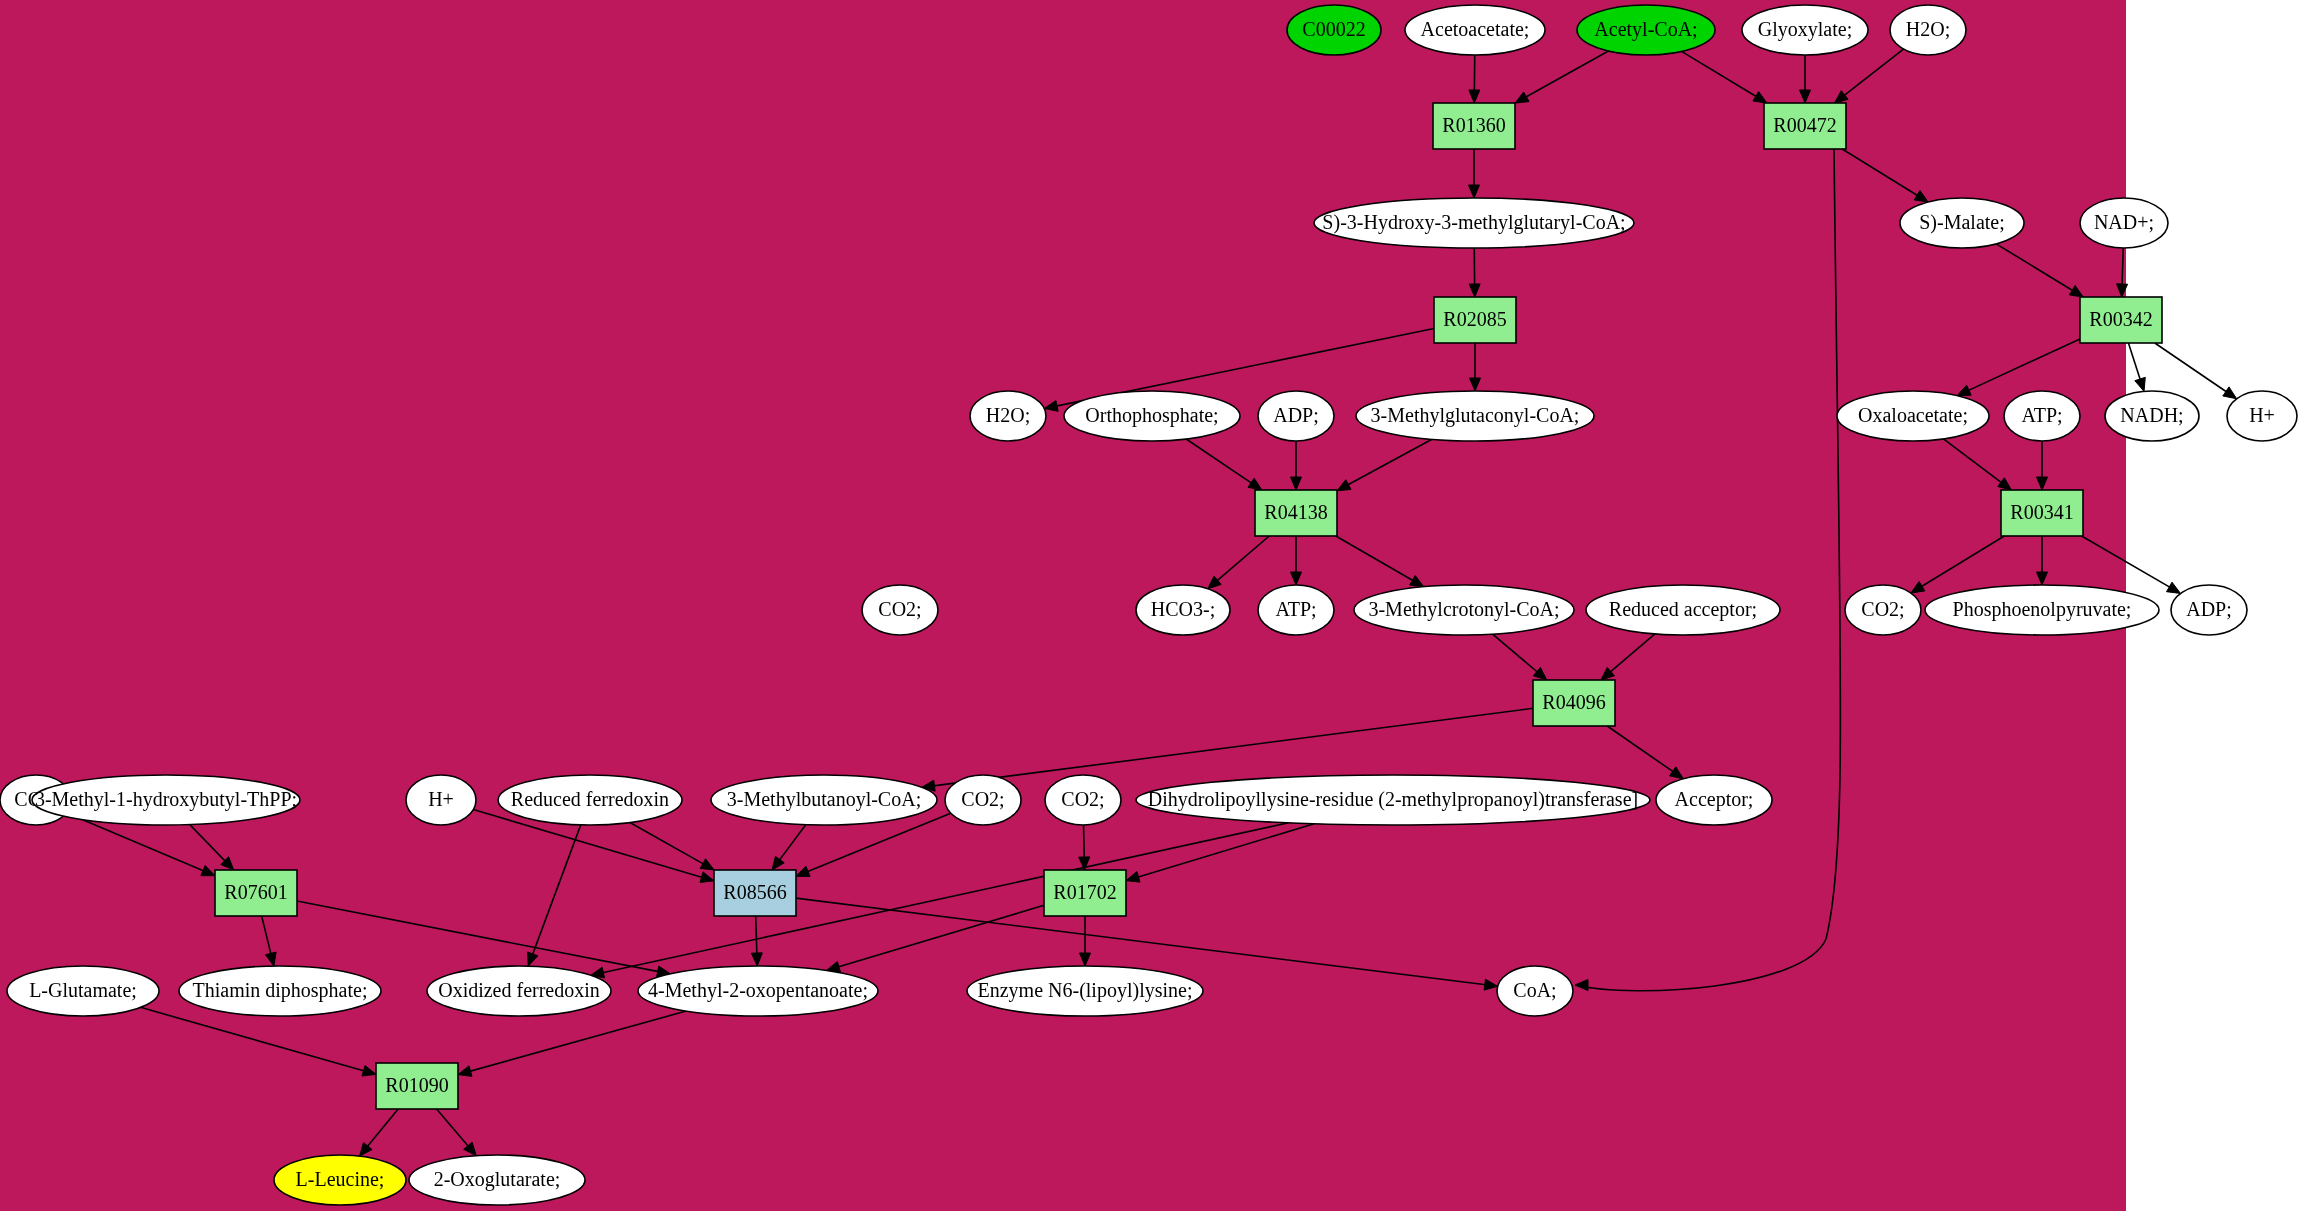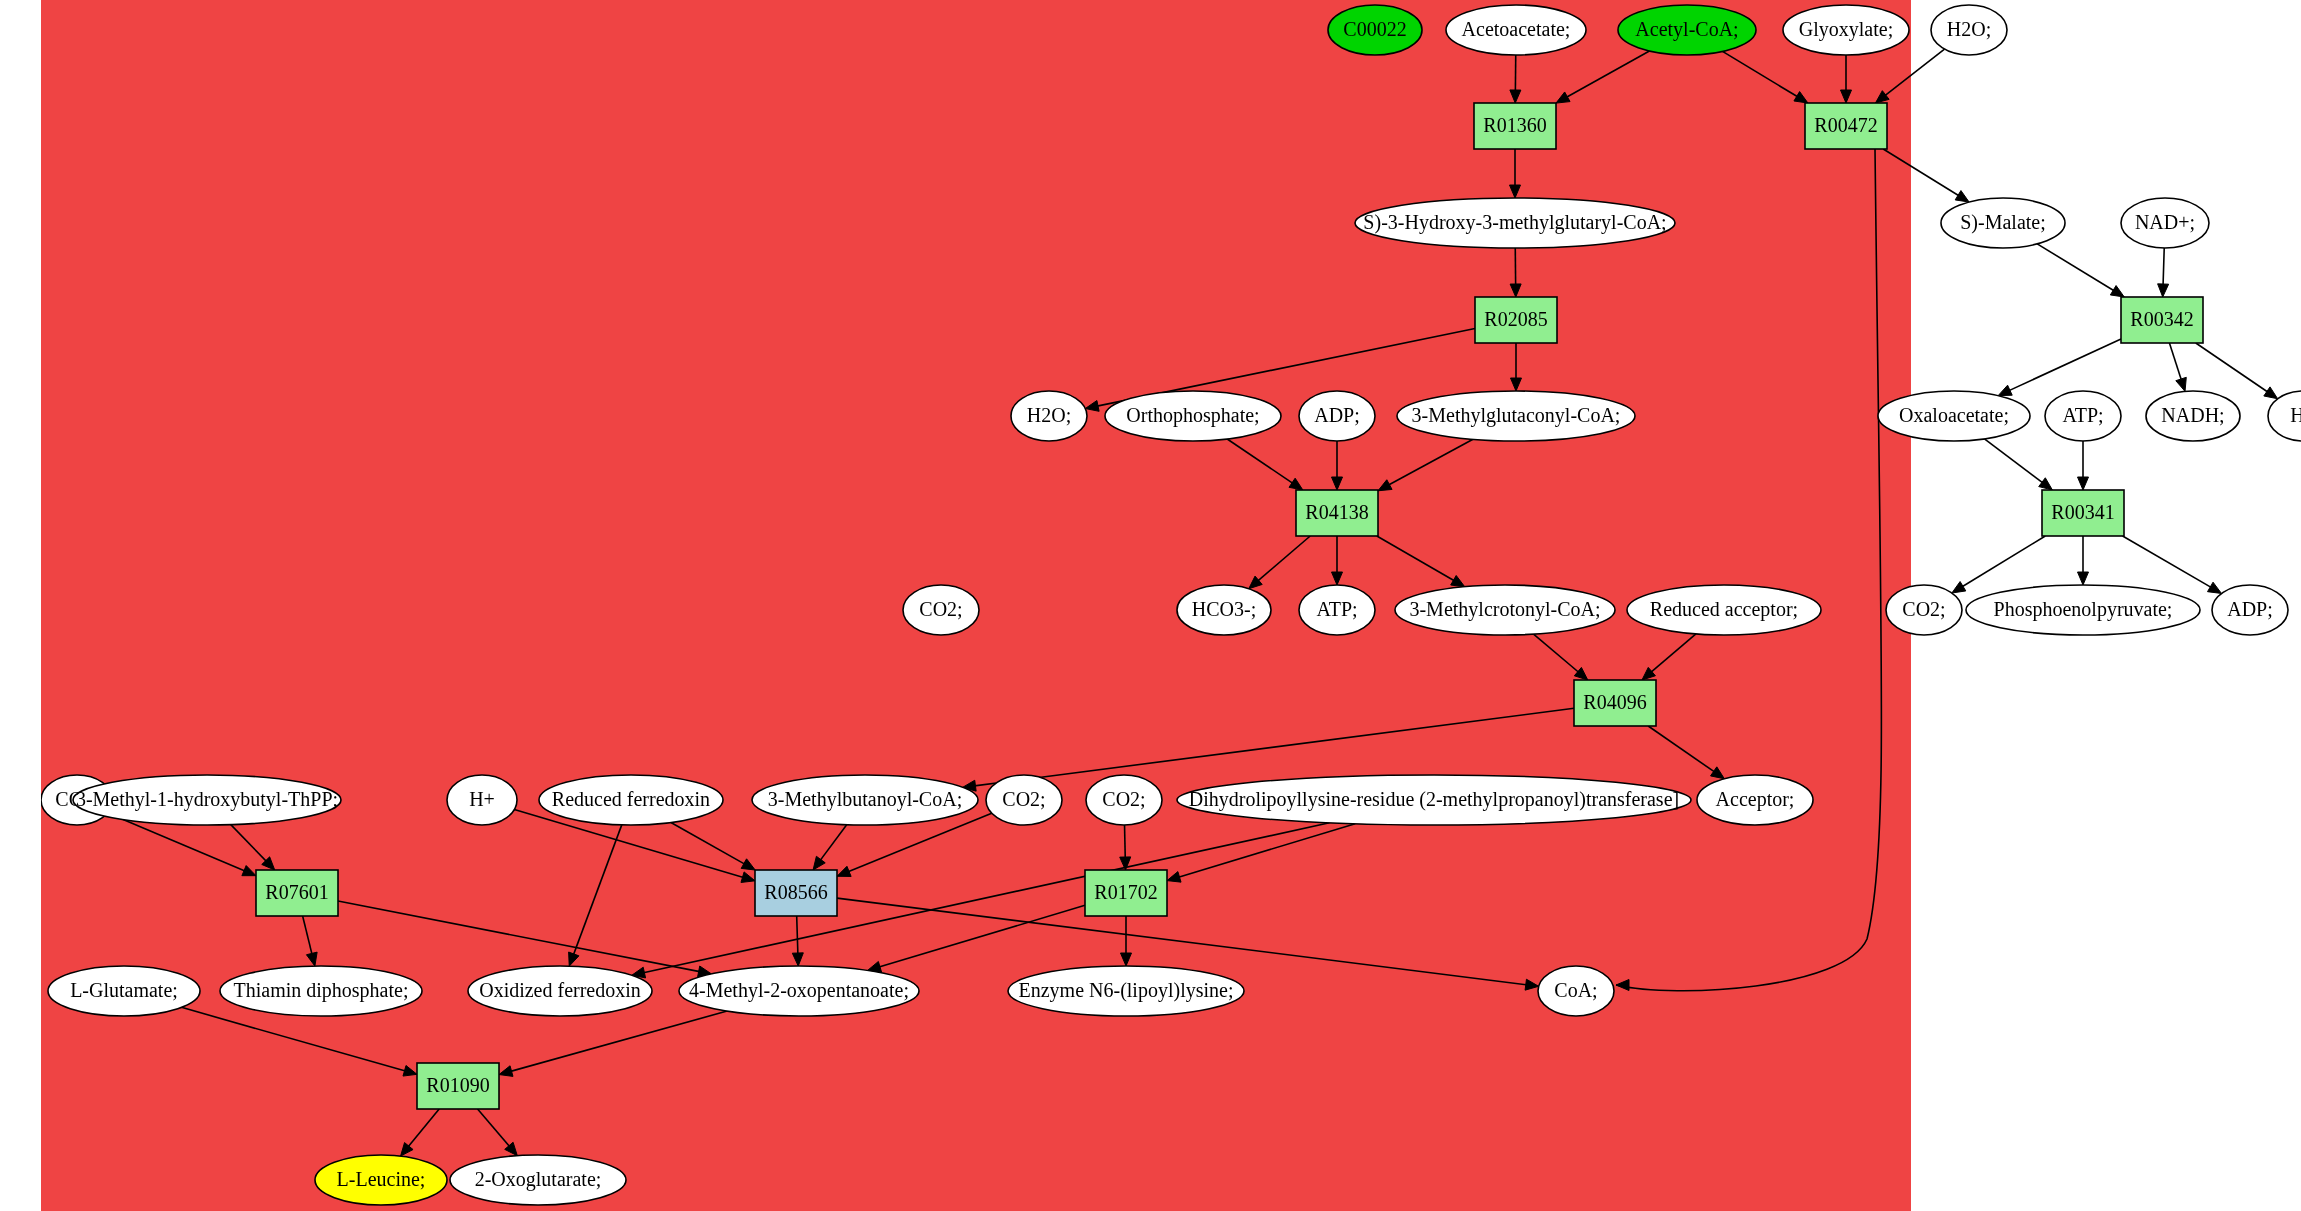--- a/index.html
+++ b/index.html
@@ -1,17 +1,17 @@
 <!DOCTYPE html>
 <html><head>
 <meta charset="utf-8">
 <style>
   html,body{margin:0;padding:0;background:#ffffff;}
-  #canvas{position:relative;width:1870px;height:1211px;background:#ef4444;
-          font-family:"Liberation Serif","DejaVu Serif",serif;margin-left:41px;}
+  #canvas{position:relative;width:2126px;height:1211px;background:#be185d;
+          font-family:"Liberation Serif","DejaVu Serif",serif;}
   svg#graph{position:absolute;left:0;top:0;width:2301px;height:1211px;}
   .nodeText{font-family:"Liberation Serif","DejaVu Serif",serif;font-size:20px;
             fill:#000000;text-anchor:middle;dominant-baseline:middle;}
   .edge{fill:none;stroke:#000000;stroke-width:1.6;}
   .arrowhead{fill:#000000;stroke:#000000;stroke-width:1;}
   ellipse.cpd{fill:#ffffff;stroke:#000000;stroke-width:1.6;}
   ellipse.cpd.green{fill:#00d400;}
   ellipse.cpd.yellow{fill:#ffff00;}
   rect.rxn{fill:#90ee90;stroke:#000000;stroke-width:1.6;}
   rect.rxn.blue{fill:#a8cfe0;}

